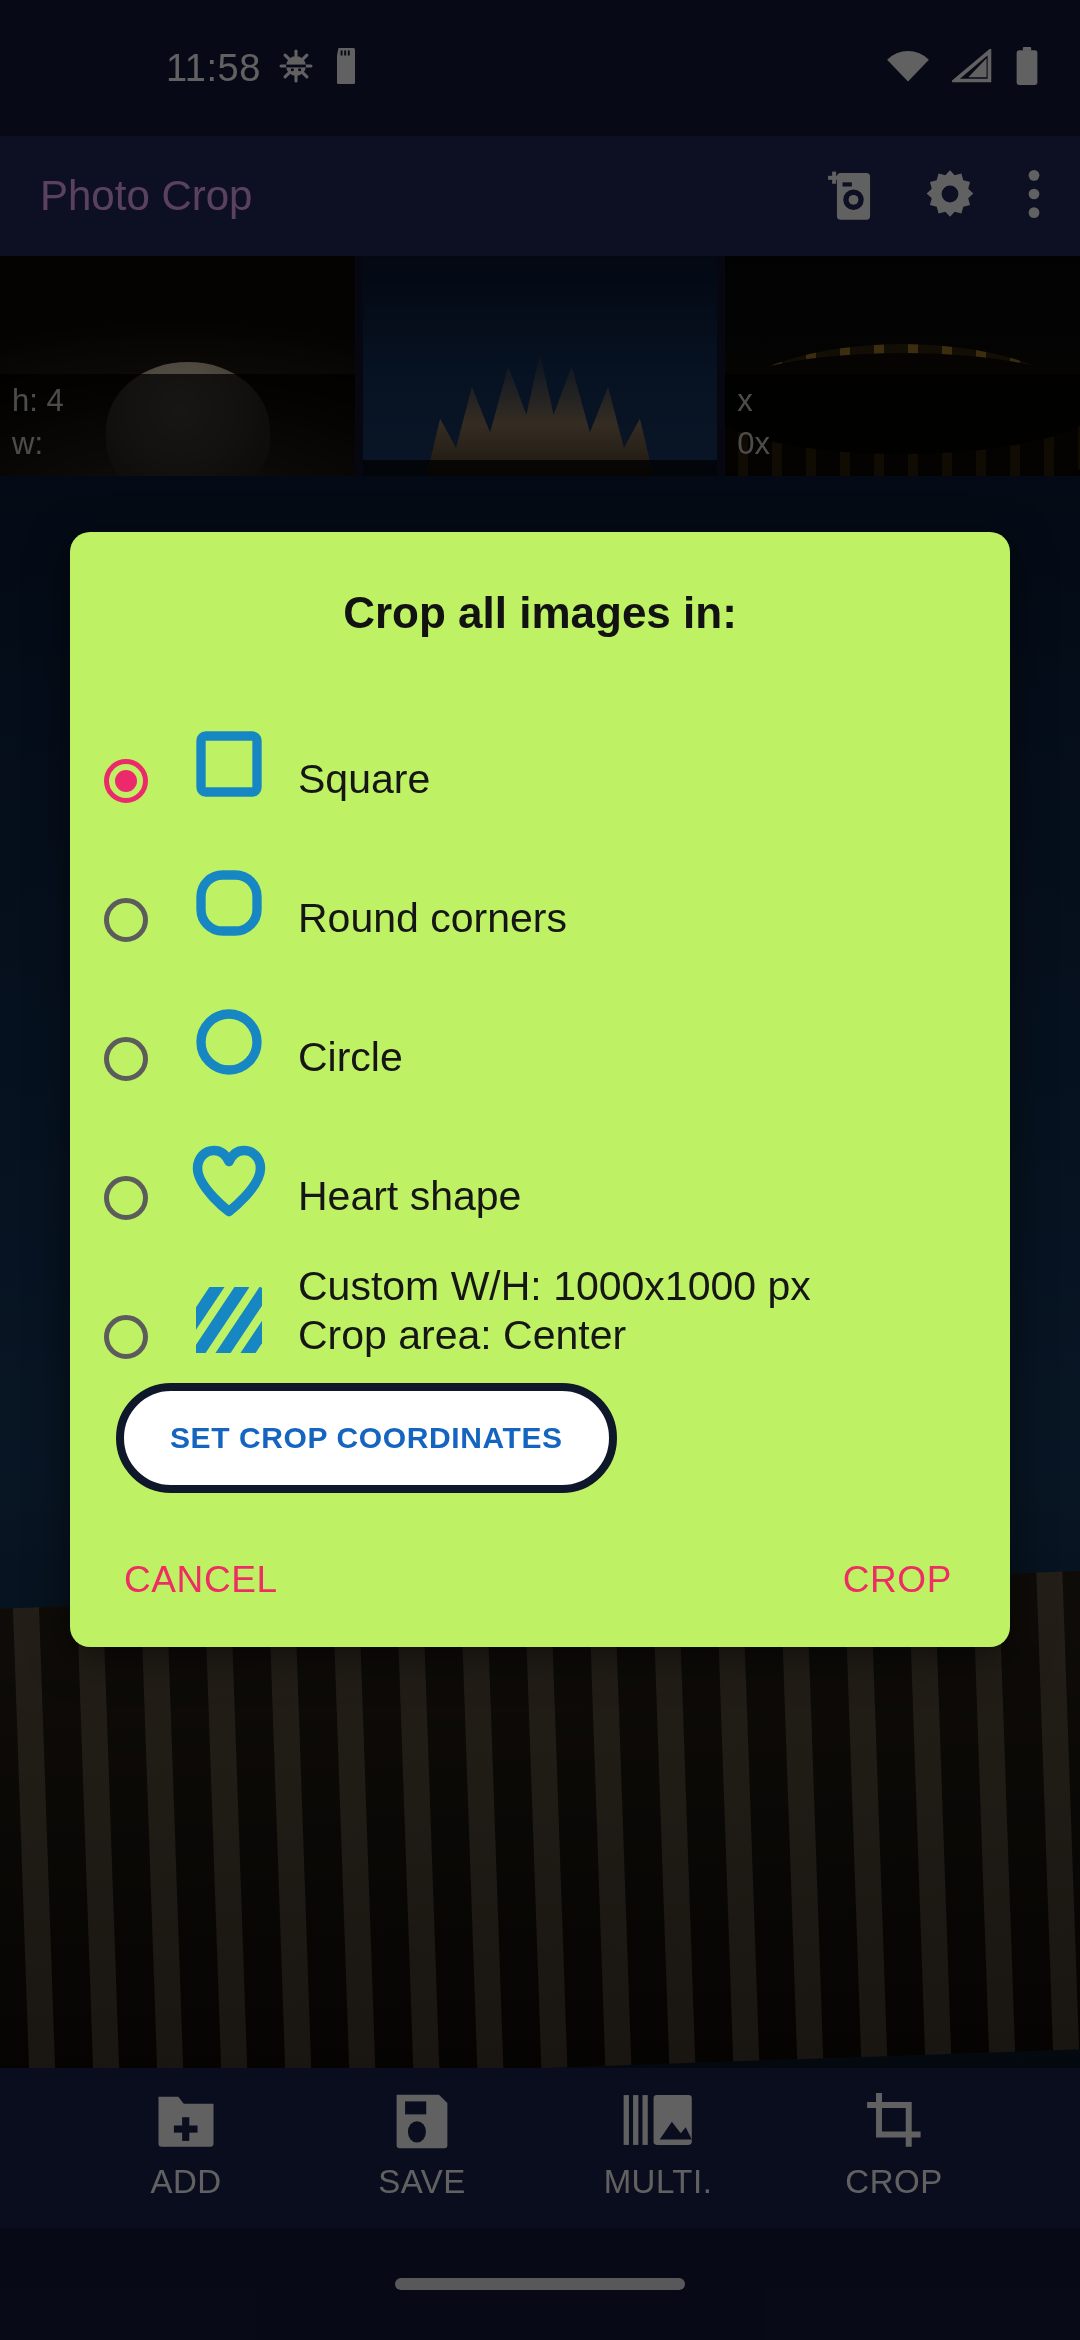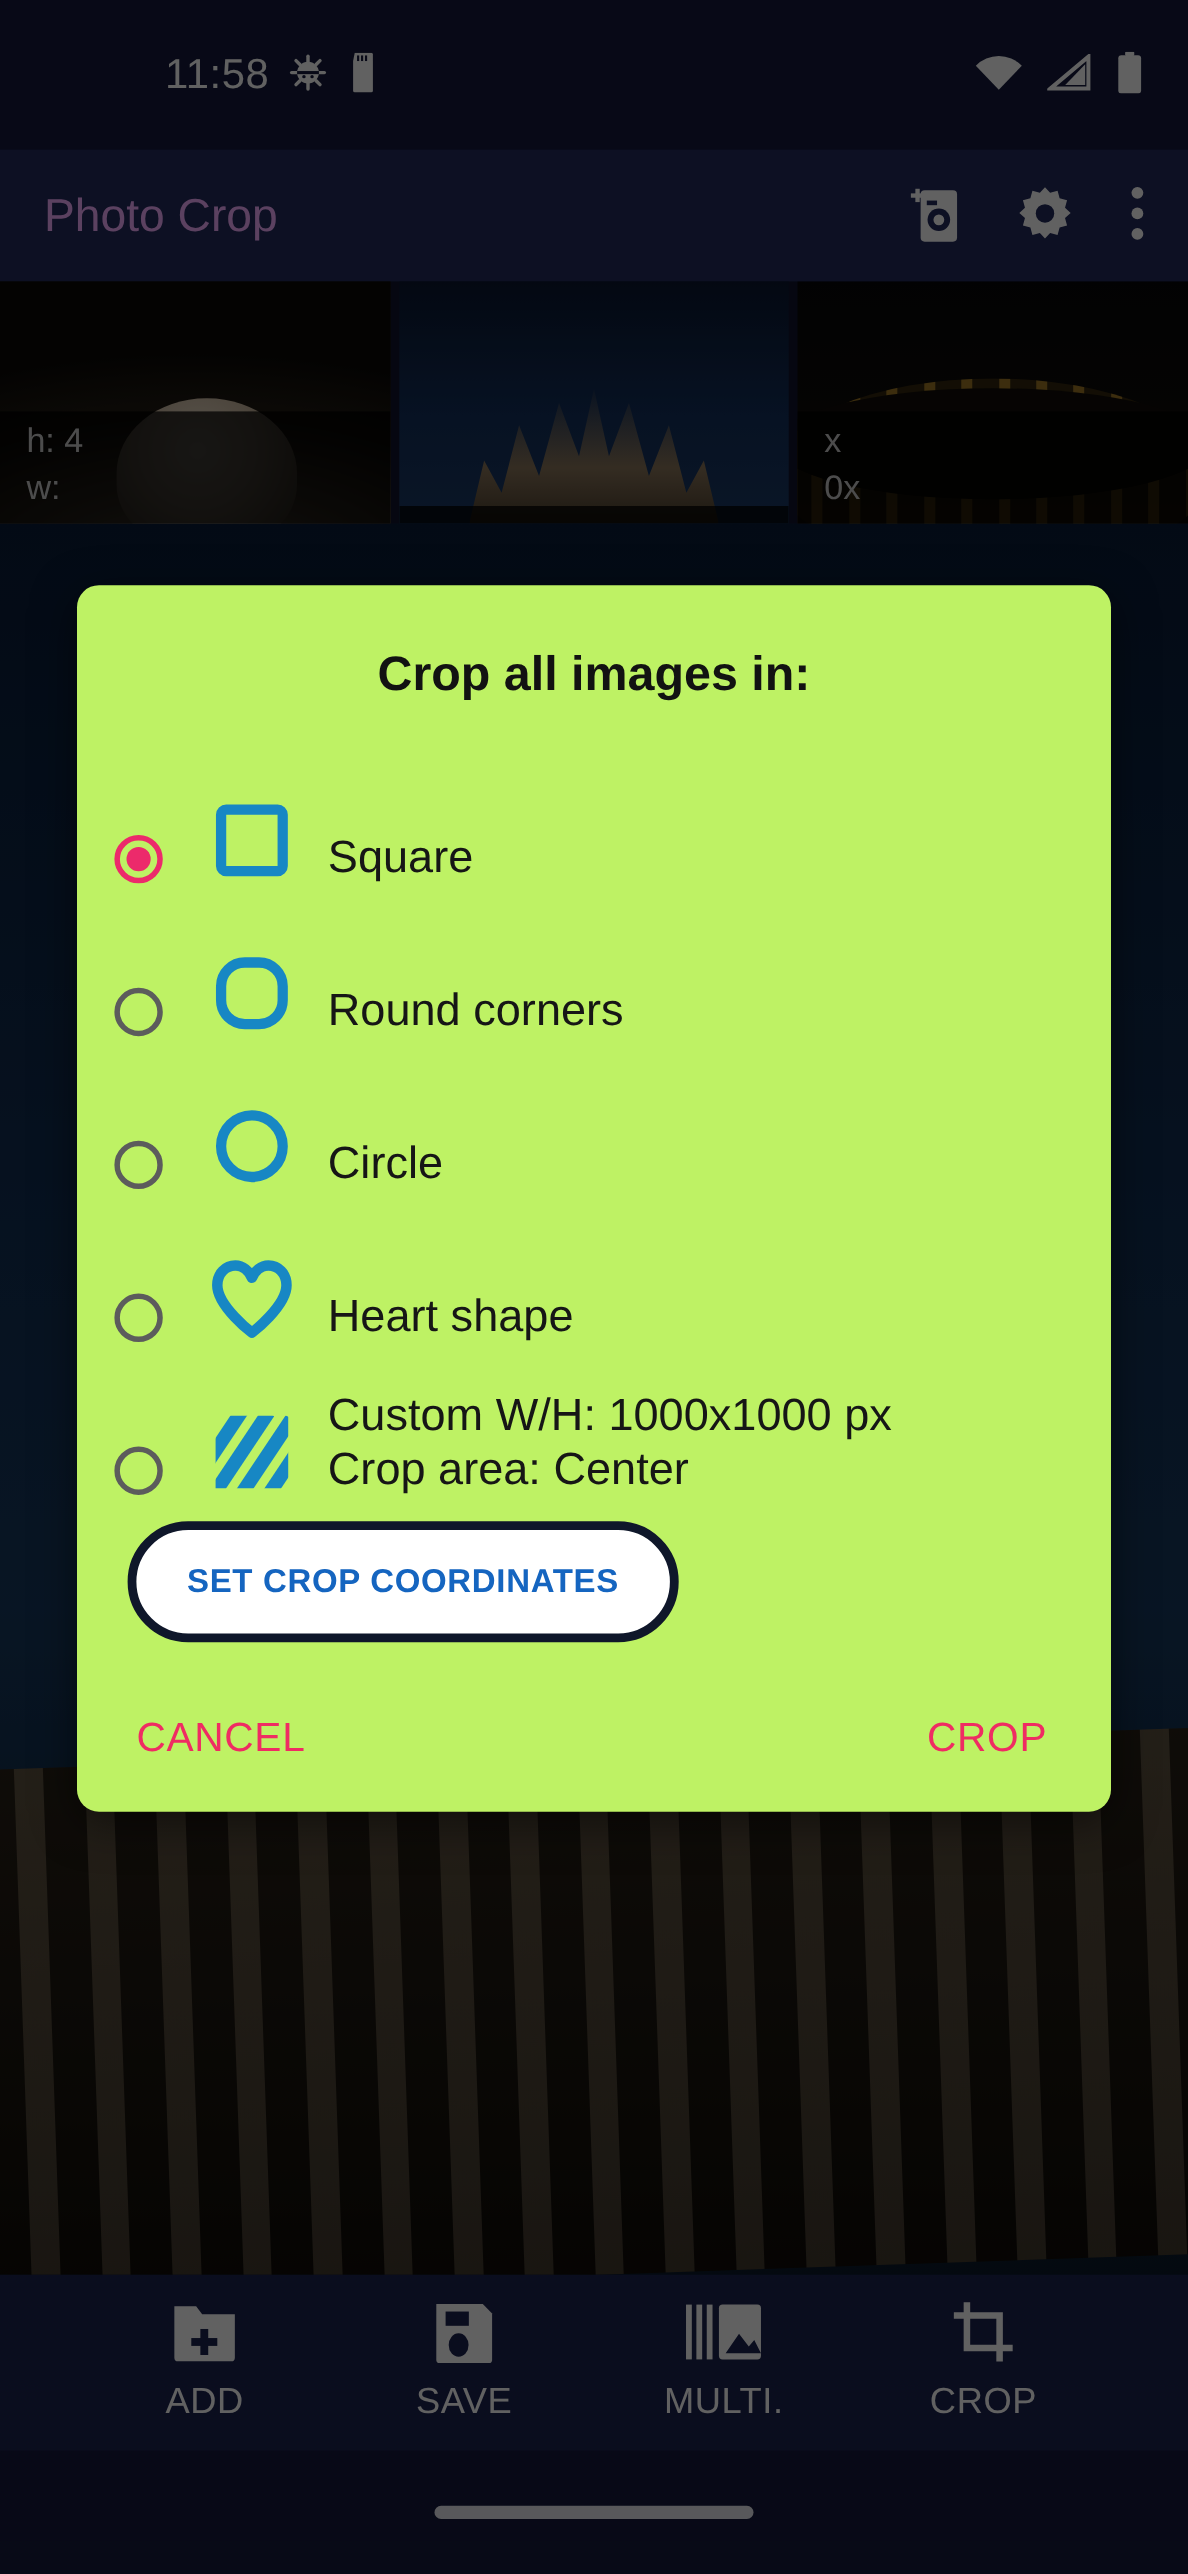--- a/index.html
+++ b/index.html
@@ -20,21 +20,21 @@
 
   
   .app-layer {
     position: absolute;
     inset: 0;
   }
 
   
   .statusbar {
     position: absolute;
-    top: 0; left: 0; right: 0;
+    top: 0; left: 16px; right: 0;
     height: 136px;
     background: #151a3d;
     display: flex;
     align-items: center;
     justify-content: space-between;
     padding: 0 40px 0 150px;
     box-sizing: border-box;
   }
   .sb-left {
     display: flex;
@@ -138,21 +138,21 @@
     z-index: 2;
   }
   .thumb-meta {
     position: absolute;
     left: 0; right: 0; bottom: 0;
     z-index: 3;
     background: rgba(0,0,0,.74);
     color: #c9c9c9;
     font-size: 31px;
     line-height: 1.38;
-    padding: 6px 24px 10px;
+    padding: 6px 12px 10px;
     box-sizing: border-box;
     white-space: nowrap;
   }
 
   
   .preview {
     position: absolute;
     top: 476px; left: 0; right: 0;
     bottom: 272px;
     background: linear-gradient(180deg, #0a1c38 0%, #123055 40%, #16395f 62%, #0b1a2b 100%);

